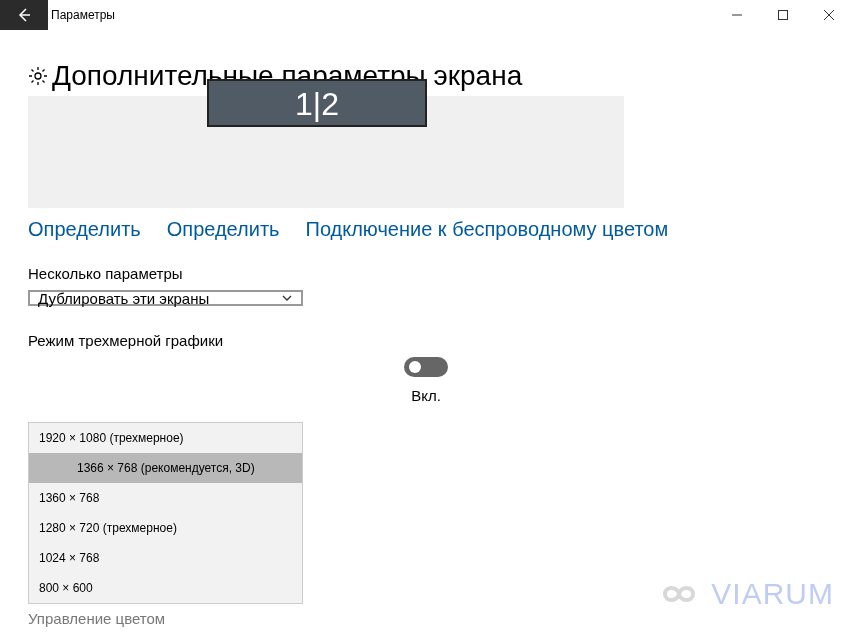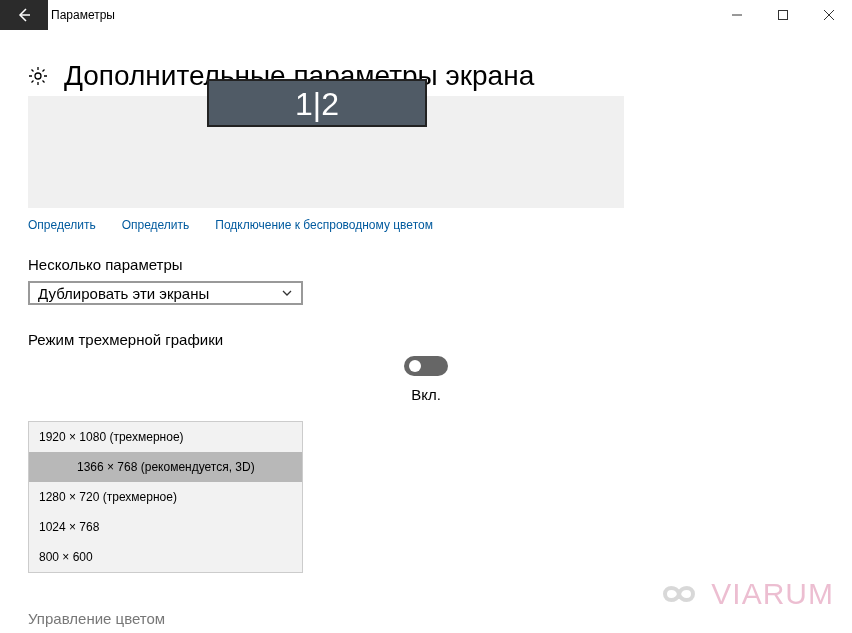--- a/index.html
+++ b/index.html
@@ -5,39 +5,39 @@
   * { box-sizing: border-box; margin: 0; padding: 0; font-family: "Segoe UI", Tahoma, sans-serif; }
   body { width: 852px; height: 633px; background: #fff; position: relative; overflow: hidden; }
   .titlebar { height: 30px; background: #fff; display: flex; align-items: center; color: #000; font-size: 12px; }
   .back-btn { width: 48px; height: 30px; background: #2b2b2b; display: flex; align-items: center; justify-content: center; }
   .back-btn svg { width: 16px; height: 16px; }
   .title-text { padding-left: 3px; flex: 1; }
   .win-controls { display: flex; }
   .win-btn { width: 46px; height: 30px; display: flex; align-items: center; justify-content: center; }
   .win-btn svg { width: 10px; height: 10px; }
   .content { padding: 20px 28px 0 28px; }
-  .header-row { display: flex; align-items: center; gap: 16px; margin-bottom: 4px; margin-top: 10px; }
+  .header-row { display: flex; align-items: center; gap: 4px; margin-bottom: 4px; margin-top: 10px; }
   .header-row svg { width: 20px; height: 20px; }
   .page-title { font-size: 28px; font-weight: 300; color: #000; }
   .display-preview { width: 596px; height: 112px; background: #f0f0f0; position: relative; margin-bottom: 10px; }
   .monitor-box { position: absolute; left: 179px; top: -17px; width: 220px; height: 48px; background: #505b66; border: 2px solid #222; color: #fff; font-size: 32px; font-weight: 400; display: flex; align-items: flex-end; justify-content: center; padding-bottom: 2px;}
   .link-row { display: flex; gap: 26px; margin-bottom: 24px; }
-  .link { color: #005a9e; font-size: 12px; cursor: pointer; }
+  .link { color: #005a9e; font-size: 20px; cursor: pointer; }
   .section-label { font-size: 15px; color: #000; margin-bottom: 8px; }
-  .dropdown { width: 275px; height: 24px; border: 2px solid #999; display: flex; align-items: center; justify-content: space-between; padding: 0 8px 0 8px; font-size: 15px; margin-bottom: 26px; cursor: pointer; }
+  .dropdown { width: 275px; height: 16px; border: 2px solid #999; display: flex; align-items: center; justify-content: space-between; padding: 0 8px 0 8px; font-size: 15px; margin-bottom: 26px; cursor: pointer; }
   .dropdown svg { width: 12px; height: 12px; }
   .toggle-row { display: flex; align-items: center; gap: 10px; margin-bottom: 18px; margin-top:8px;flex-direction:column;}
   .toggle { width: 44px; height: 20px; background: #666; border-radius: 10px; position: relative; cursor: pointer; }
   .toggle-knob { width: 12px; height: 12px; background: #fff; border-radius: 50%; position: absolute; top: 4px; left: 5px; }
   .toggle-label { font-size: 15px; }
   .res-list { width: 275px; border: 1px solid #ccc; background: #f2f2f2; }
   .res-item { padding: 8px 10px; font-size: 12px; cursor: pointer; }
   .res-item.selected { background: #b8b8b8; padding-left: 48px; }
   .bottom-link { position: absolute; bottom: 6px; left: 28px; color: #777; font-size: 15px; }
-  .watermark { position: absolute; right: 18px; bottom: 22px; display:flex; align-items:center; gap:6px; opacity:0.28; font-size:30px; font-weight:400; letter-spacing:1px; color:#be185d; font-family: Arial, sans-serif;}
+  .watermark { position: absolute; right: 18px; bottom: 22px; display:flex; align-items:center; gap:6px; opacity:0.28; font-size:30px; font-weight:400; letter-spacing:1px; color:#1d4ed8; font-family: Arial, sans-serif;}
   .watermark svg { width: 52px; height: 30px; }
 </style>
 </head>
 <body>
 
 <div class="titlebar">
   <div class="back-btn">
     <svg viewBox="0 0 16 16">
         <path d="M10 2 L4 8 L10 14" stroke="#fff" stroke-width="1.5" fill="none"></path>
         <path d="M4 8 L14 8" stroke="#fff" stroke-width="1.5"></path>
@@ -94,20 +94,21 @@
   <div class="toggle-row">
     <div class="toggle">
       <div class="toggle-knob"></div>
     </div>
     <span class="toggle-label">Вкл.</span>
   </div>
 
   <div class="res-list">
       <div class="res-item">1920 × 1080 (трехмерное)</div>
       <div class="res-item selected">1366 × 768 (рекомендуется, 3D)</div>
+      <div class="res-item">1360 × 768</div>
       <div class="res-item">1280 × 720 (трехмерное)</div>
       <div class="res-item">1024 × 768</div>
       <div class="res-item">800 × 600</div>
     </div>
 </div>
 
 <div class="bottom-link">Управление цветом</div>
 
 <div class="watermark">
   <svg viewBox="0 0 52 30">

